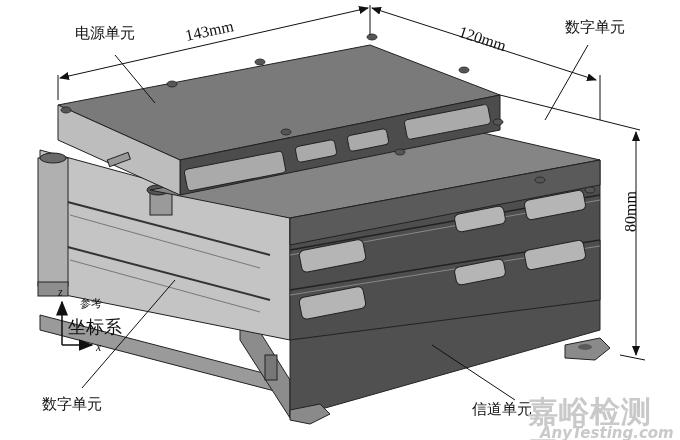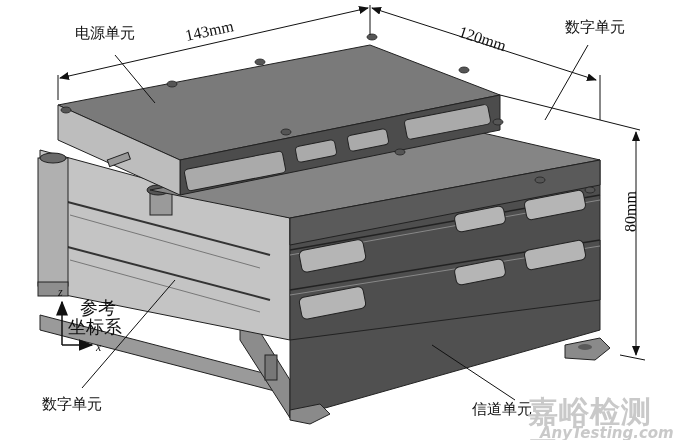--- a/index.html
+++ b/index.html
@@ -118,21 +118,21 @@
       <line x1="62" y1="345" x2="62" y2="302" marker-end="url(#arr)"></line>
       <line x1="62" y1="345" x2="92" y2="345" marker-end="url(#arr)"></line>
     </g>
   </svg>
 
   
   <div class="label" style="left:75px;top:24px;">电源单元</div>
   <div class="label" style="left:565px;top:18px;">数字单元</div>
   <div class="label" style="left:42px;top:395px;">数字单元</div>
   <div class="label" style="left:472px;top:400px;">信道单元</div>
-  <div class="label" style="left:80px;top:296px;font-size:18px;">参考</div>
+  <div class="label" style="left:80px;top:296px;font-size:11px;">参考</div>
   <div class="label" style="left:68px;top:315px;font-size:18px;">坐标系</div>
 
   <div class="axislbl" style="left:58px;top:285px;">z</div>
   <div class="axislbl" style="left:96px;top:340px;">x</div>
 
   <div class="dim" style="left:185px;top:22px;transform:rotate(-12deg);">143mm</div>
   <div class="dim" style="left:458px;top:30px;transform:rotate(18deg);">120mm</div>
   <div class="dim" style="left:622px;top:232px;transform:rotate(-90deg);transform-origin:left top;">80mm</div>
 
   <div class="wm1" style="left:528px;top:392px;">嘉峪检测网</div>

